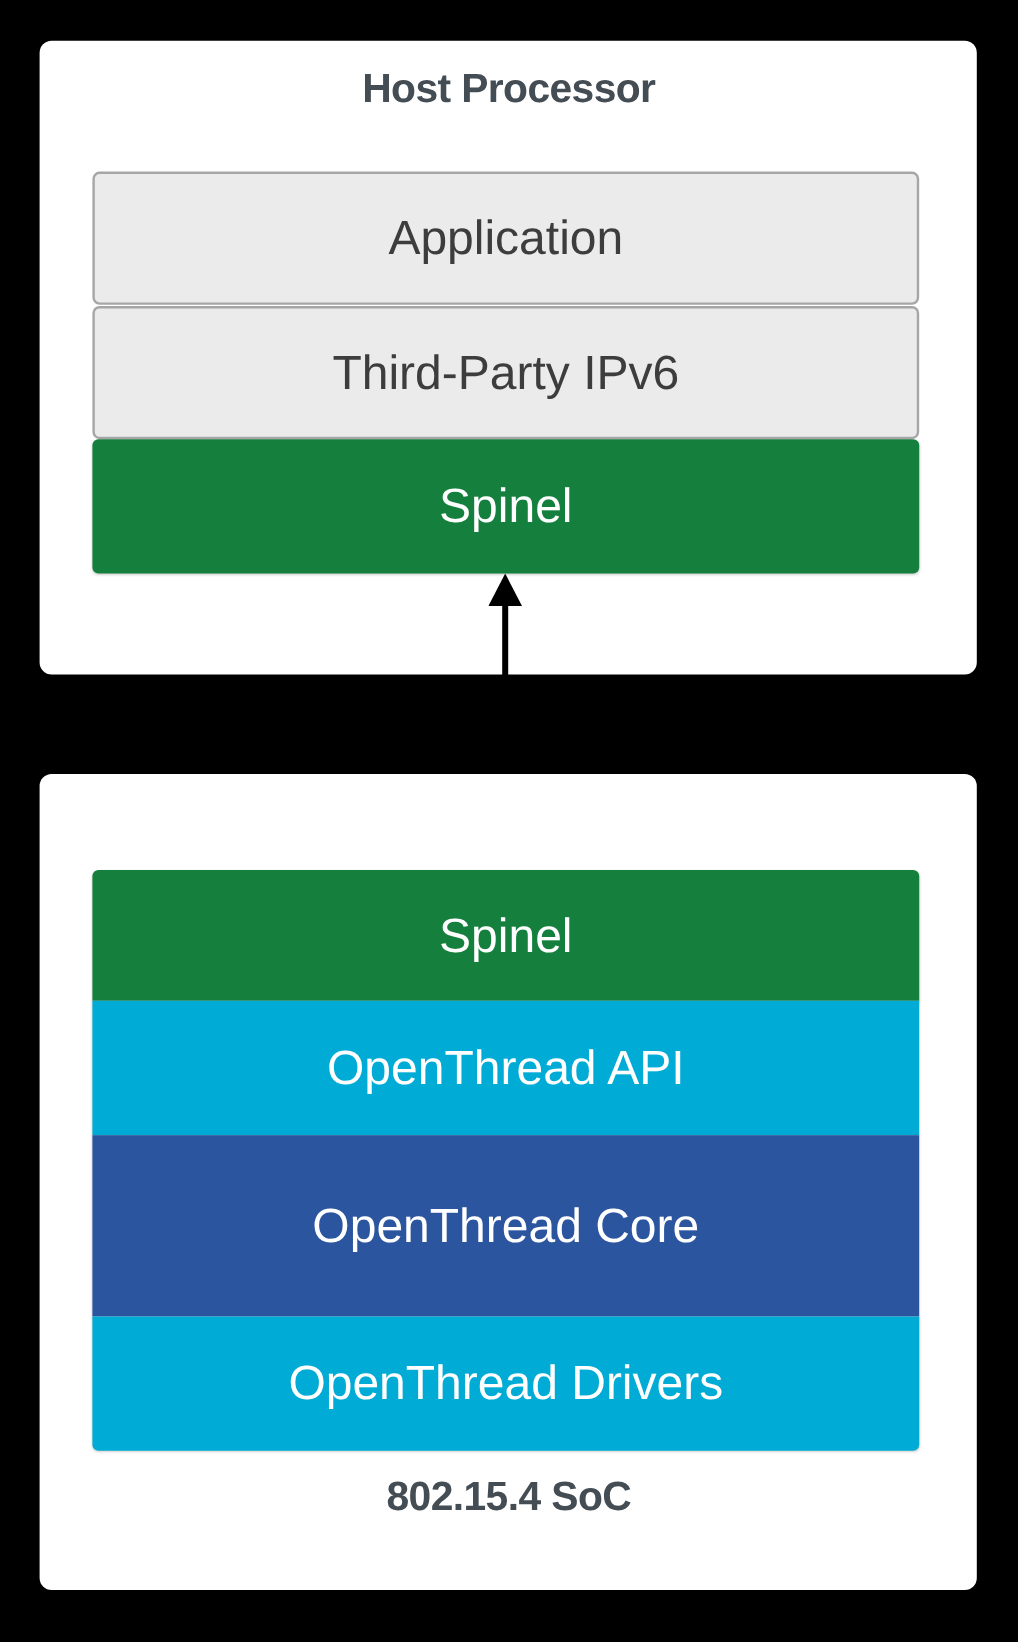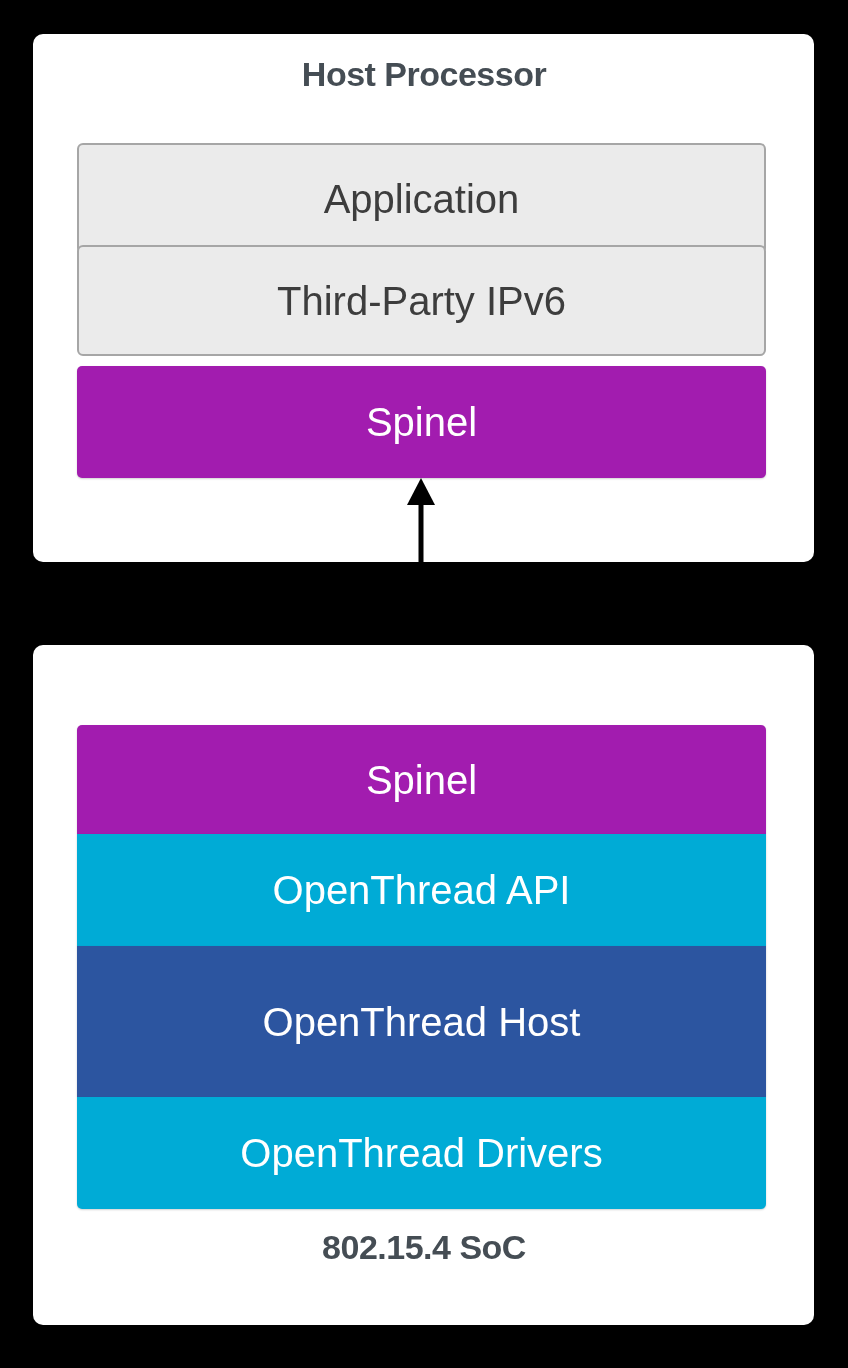--- a/index.html
+++ b/index.html
@@ -54,39 +54,39 @@
     line-height: 1;
     white-space: nowrap;
   }
   .layer.gray {
     background: #EBEBEB;
     border: 2px solid #A6A6A6;
     border-radius: 6px;
     color: #3D3D3D;
   }
   .layer.red {
-    background: #a21caf;
+    background: #15803d;
     color: #ffffff;
     border-radius: 5px;
     box-shadow: 0 1px 2px rgba(0,0,0,0.18);
   }
   .layer.cyan {
     background: #00ABD6;
     color: #ffffff;
     box-shadow: 0 1px 2px rgba(0,0,0,0.18);
   }
   .layer.navy {
     background: #2C55A0;
     color: #ffffff;
     box-shadow: 0 1px 2px rgba(0,0,0,0.18);
   }
 
   
   #layer-application    { top: 143px; height: 111px; }
-  #layer-thirdparty     { top: 245px; height: 111px; }
+  #layer-thirdparty     { top: 255px; height: 111px; }
   #layer-host-spinel    { top: 366px; height: 112px; }
 
   
   #layer-soc-spinel     { top: 725px;  height: 109px; border-radius: 5px 5px 0 0; }
   #layer-ot-api         { top: 834px;  height: 112px; }
   #layer-ot-core        { top: 946px;  height: 151px; }
   #layer-ot-drivers     { top: 1097px; height: 112px; border-radius: 0 0 5px 5px; }
 
   
   #spinel-link {
@@ -132,21 +132,21 @@
 
   <div class="layer red" id="layer-soc-spinel">
     <span>Spinel</span>
   </div>
 
   <div class="layer cyan" id="layer-ot-api">
     <span>OpenThread API</span>
   </div>
 
   <div class="layer navy" id="layer-ot-core">
-    <span>OpenThread Host</span>
+    <span>OpenThread Core</span>
   </div>
 
   <div class="layer cyan" id="layer-ot-drivers">
     <span>OpenThread Drivers</span>
   </div>
 
   <div class="card-title" id="soc-title">802.15.4 SoC</div>
 
 </div>
 

